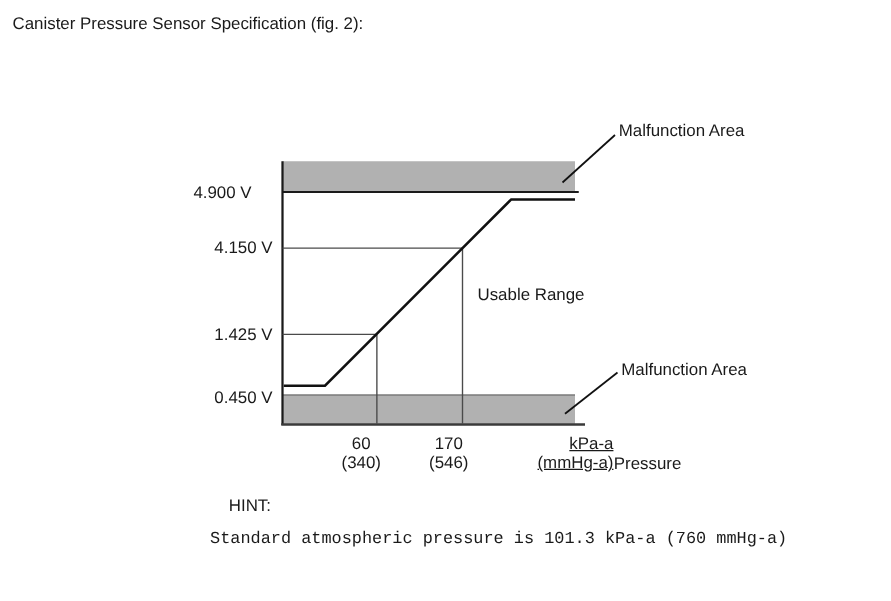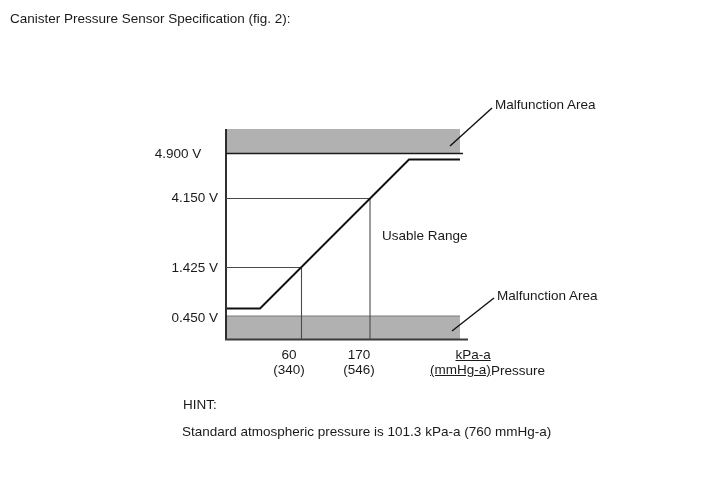--- a/index.html
+++ b/index.html
@@ -71,15 +71,15 @@
   <div class="xtick" style="left:359px;top:347px;">
     <div>170</div>
     <div>(546)</div>
   </div>
   <div class="xunit" style="left:430px;top:347px;">
     <div>kPa-a</div>
     <div>(mmHg-a)</div>
   </div>
 
   <div class="lbl" style="left:183px;top:397px;">HINT:</div>
-  <div class="lbl" style="left:182px;top:424px;">Standard atmospheric pressure is 101.3 kPa-a (760 mmHg-a)</div>
+  <div class="lbl" style="left:168px;top:424px;font-family:Liberation Mono, monospace;">Standard atmospheric pressure is 101.3 kPa-a (760 mmHg-a)</div>
 
 </div>
 
 </body></html>

